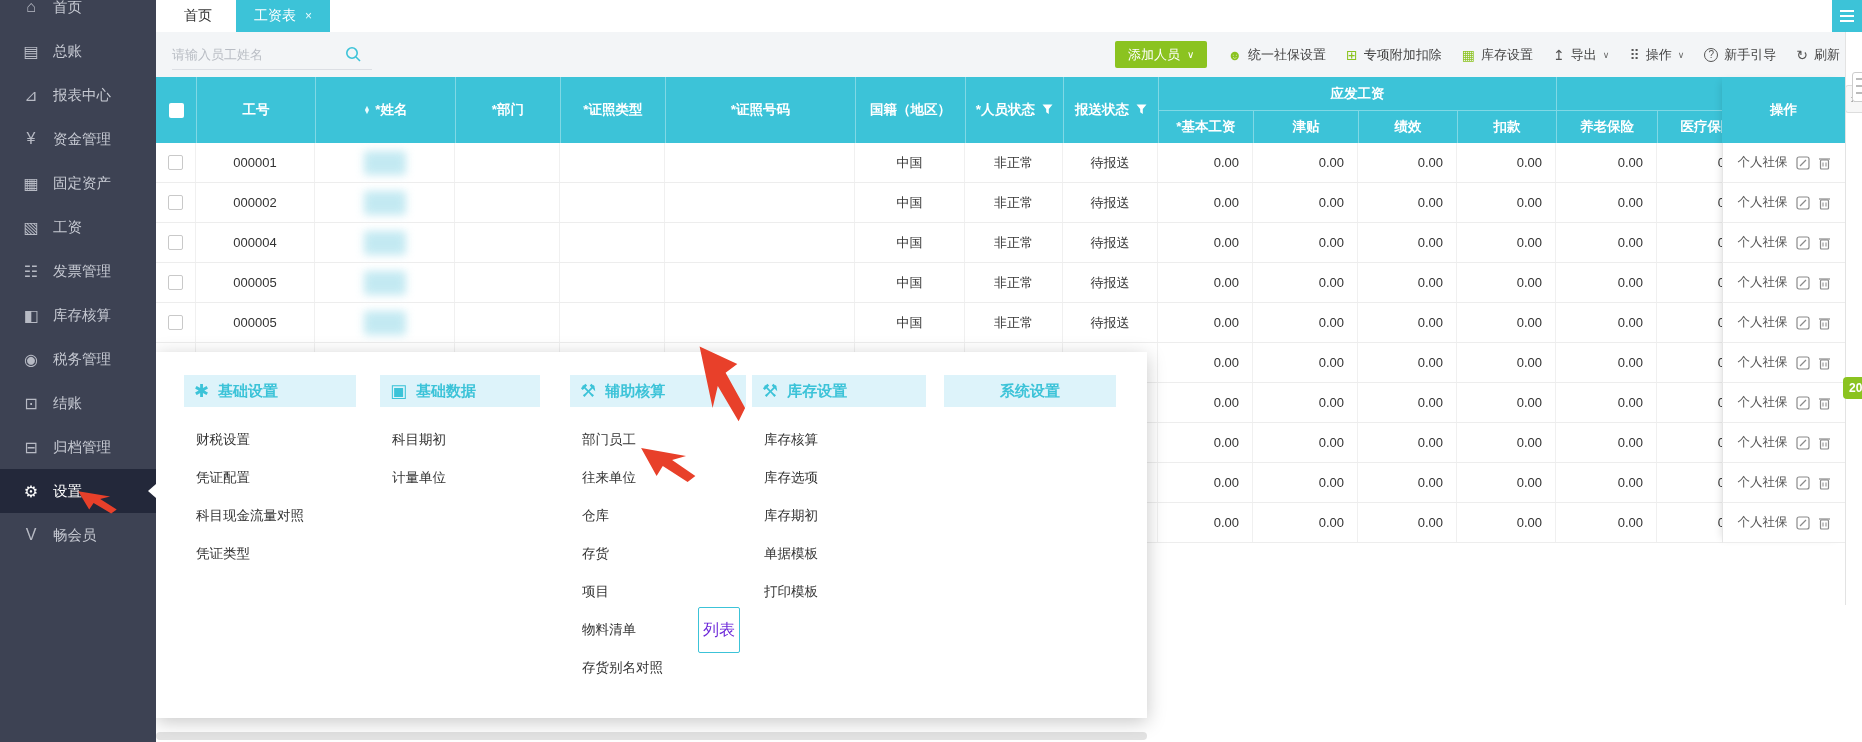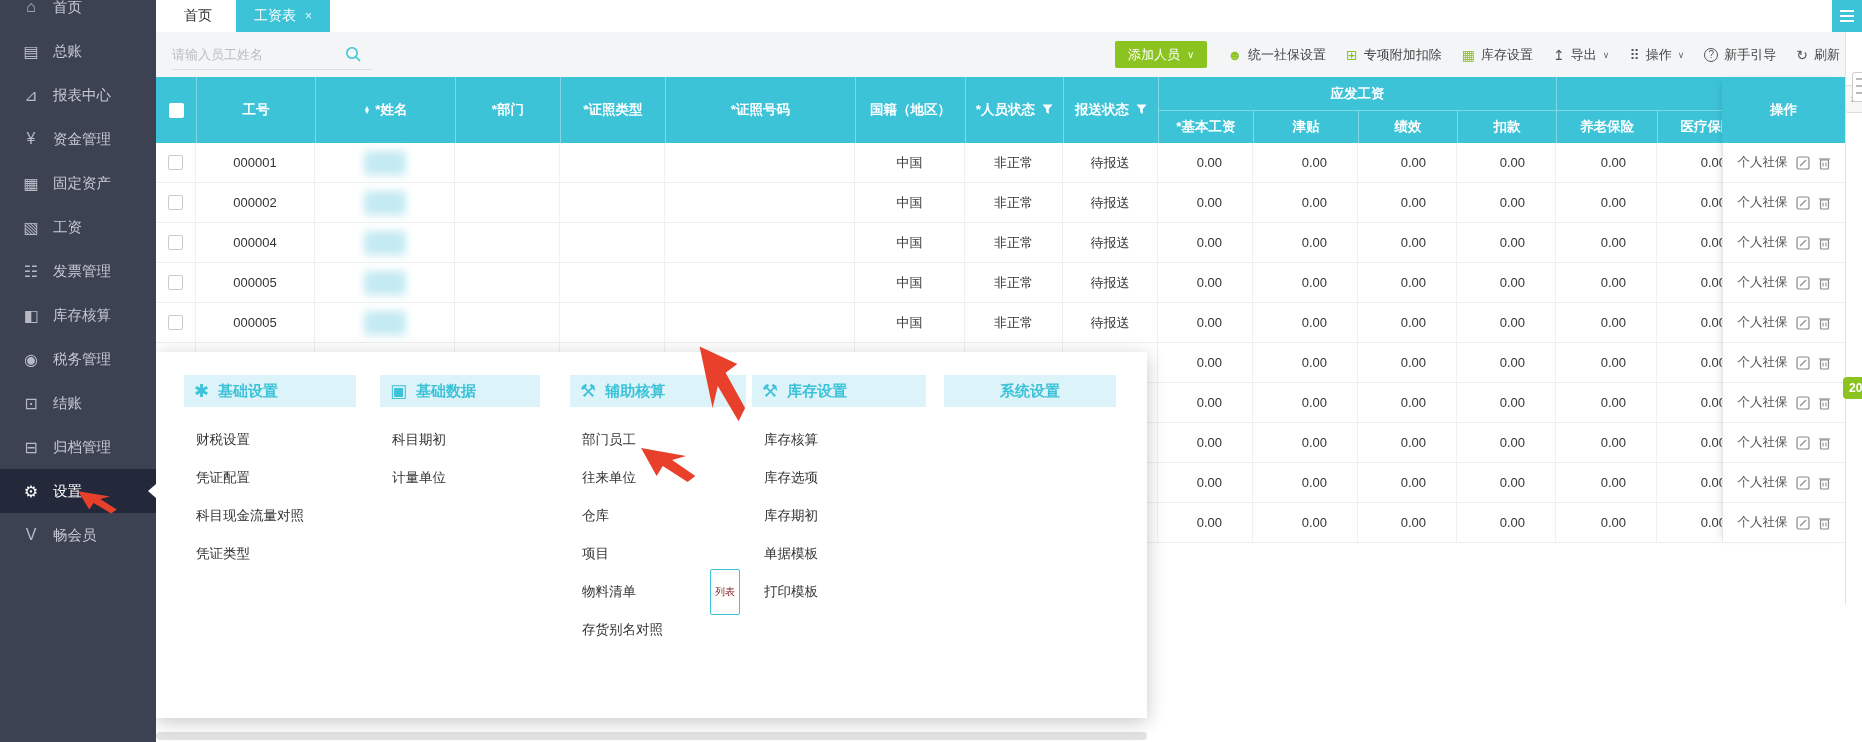--- a/index.html
+++ b/index.html
@@ -51,21 +51,21 @@
   .hcell:first-child { border-left:0; }
   .hgroupwrap { display:flex; flex-direction:column; }
   .hgrow { display:flex; height:33px; }
   .hgcell { display:flex; align-items:center; justify-content:center; border-left:1px solid rgba(255,255,255,.35); }
   .hgrow.bot .hgcell { border-top:1px solid rgba(255,255,255,.35); }
   .hchk { width:15px; height:15px; background:#fff; border-radius:2px; cursor:pointer; }
   .sorticon { display:inline-flex; flex-direction:column; line-height:4px; font-size:7px; color:#eafcff; }
   .funnel { margin-left:2px; }
   .trow { display:flex; height:40px; border-bottom:1px solid #ededed; background:#fff; }
   .tcell { display:flex; align-items:center; justify-content:center; border-right:1px solid #f0f0f0; font-size:13px; color:#333; height:100%; overflow:hidden; }
-  .tcell.num { justify-content:flex-end; padding-right:30px; color:#333; }
+  .tcell.num { justify-content:flex-end; padding-right:13px; color:#333; }
   .rchk { width:15px; height:15px; border:1px solid #c9c9c9; border-radius:2px; background:#fff; cursor:pointer; }
   .blurblob { width:42px; height:24px; background:#b9e6f0; border-radius:3px; filter:blur(4px); opacity:.85; }
 
   
   .opscol { position:absolute; left:1566px; top:77px; width:123px; z-index:2; box-shadow:-5px 0 8px -5px rgba(0,0,0,.15); }
   .ops-head { height:66px; background:#3cc3d8; color:#fff; display:flex; align-items:center; justify-content:center; font-size:13.5px; font-weight:bold; }
   .ops-cell { height:40px; background:#fff; border-bottom:1px solid #ededed; border-left:1px solid #e6e6e6; display:flex; align-items:center; justify-content:center; gap:8px; }
   .ops-link { font-size:12.5px; color:#555; cursor:pointer; }
   .ops-ico { cursor:pointer; display:flex; }
 
@@ -77,21 +77,21 @@
   .greenbadge { position:absolute; left:1687px; top:377px; width:30px; height:22px; background:#8bc320; color:#fff; font-size:12px; font-weight:bold; display:flex; align-items:center; padding-left:6px; border-radius:4px 0 0 4px; z-index:4; }
 
   
   .overlay { position:absolute; left:0; top:352px; width:991px; height:366px; background:#fff; box-shadow:0 4px 18px rgba(0,0,0,.22); z-index:5; }
   .ov-col { position:absolute; top:23px; }
   .ov-head { height:32px; background:#ddf3fa; color:#3cc3d8; font-size:15px; font-weight:bold; display:flex; align-items:center; gap:9px; padding-left:10px; cursor:default; }
   .ov-head.center { justify-content:center; padding-left:0; }
   .ov-ico { font-size:18px; color:#3cc3d8; }
   .ov-items { padding-top:14px; }
   .ov-item { height:38px; display:flex; align-items:center; font-size:13.5px; color:#333; padding-left:12px; cursor:pointer; }
-  .ov-badge { margin-left:auto; margin-right:6px; border:1px solid #3cc3d8; color:#7f1d1d; font-size:10px; padding:15px 4px; border-radius:2px; line-height:14px; }
+  .ov-badge { margin-left:auto; margin-right:6px; border:1px solid #3cc3d8; color:#6d28d9; font-size:16px; padding:15px 4px; border-radius:2px; line-height:14px; }
 
   
   .redarrow { position:absolute; z-index:10; pointer-events:none; }
 
   .bottombar { position:absolute; left:0; bottom:2px; width:991px; height:8px; background:#e3e3e3; border-radius:4px; z-index:4; }
 </style>
 </head>
 <body>
 
 <div class="app">
@@ -708,20 +708,23 @@
             <div class="ov-item">
               <span>部门员工</span>
             </div>
             <div class="ov-item">
               <span>往来单位</span>
             </div>
             <div class="ov-item">
               <span>仓库</span>
             </div>
             <div class="ov-item">
+              <span>存货</span>
+            </div>
+            <div class="ov-item">
               <span>项目</span>
             </div>
             <div class="ov-item">
               <span>物料清单</span>
               <span class="ov-badge">列表</span>
             </div>
             <div class="ov-item">
               <span>存货别名对照</span>
             </div>
           </div>

